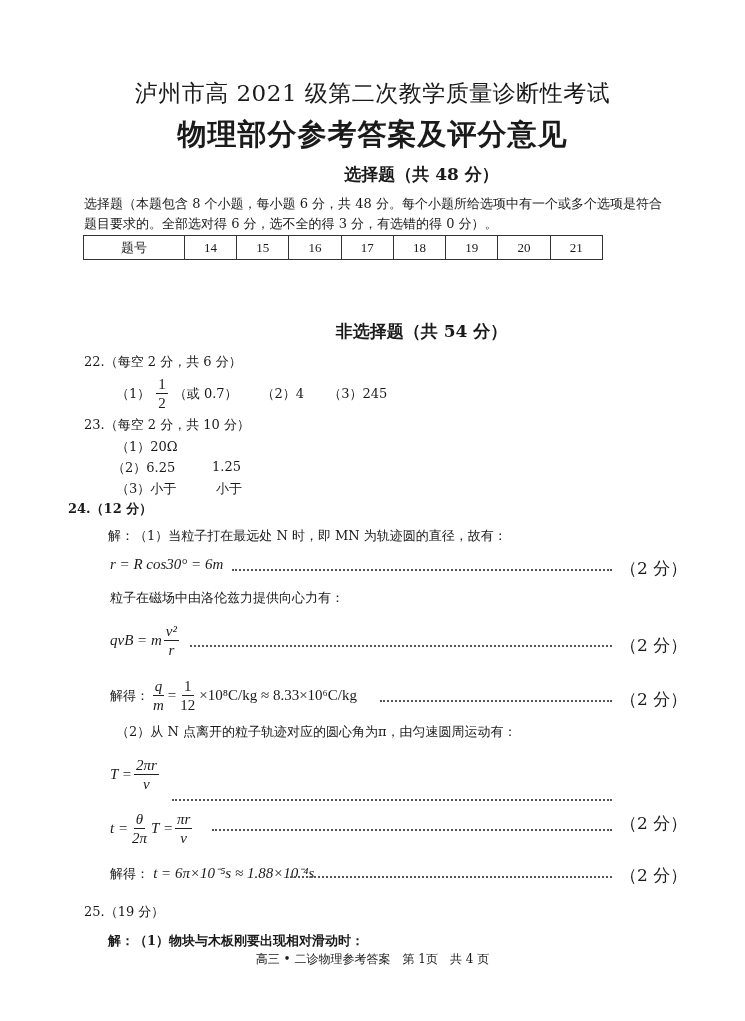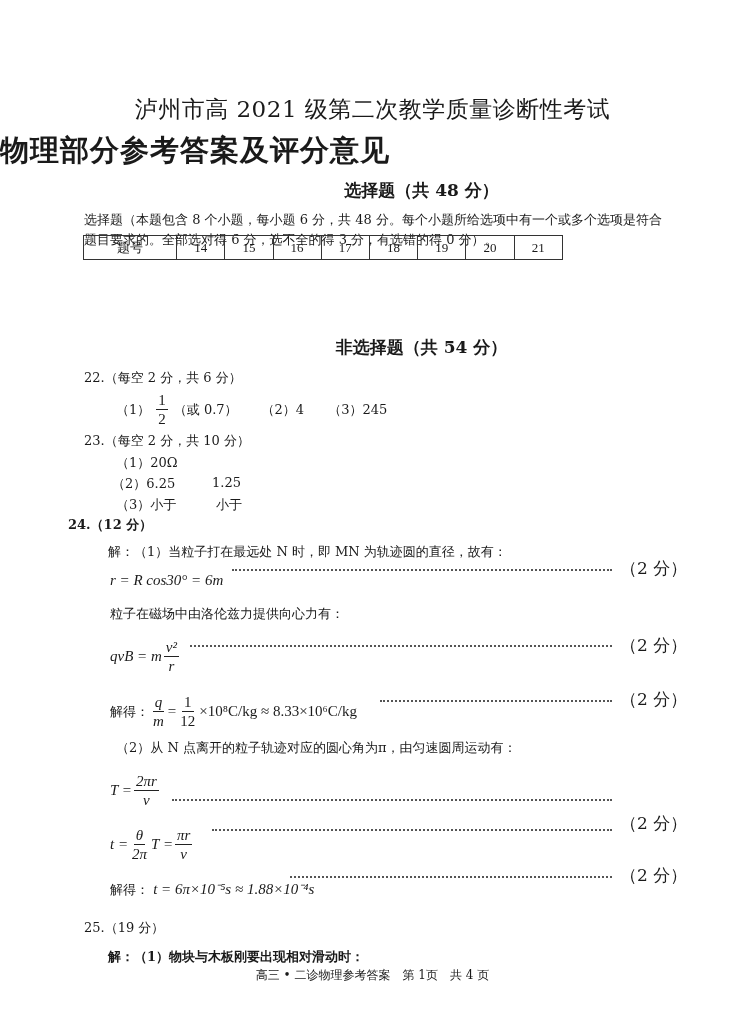--- a/index.html
+++ b/index.html
@@ -1,23 +1,23 @@
 <!DOCTYPE html>
 <html><head>
 <meta charset="utf-8">
 <style>
   html, body { margin:0; padding:0; background:#ffffff; }
   body { width:745px; height:1021px; position:relative; overflow:hidden;
          font-family:"DejaVu Serif","Liberation Serif",serif; color:#1a1a1a; }
-  .abs { position:absolute;margin-top:16px; }
+  .abs { position:absolute; }
   .title1 { left:0; width:745px; top:78px; text-align:center; font-size:23px; letter-spacing:0.5px; }
-  .title2 { left:0; width:745px; top:115px; font-size:29px; letter-spacing:1px; }
+  .title2 { left:0; width:745px; top:115px; text-align:center; font-size:29px; letter-spacing:1px; }
   .sec { left:16px; width:745px; text-align:center; font-size:17px; font-weight:bold;padding-left:33px; }
   .intro { left:84px; width:590px; top:194px; font-size:13px; line-height:20px; }
-  table.ans { position:absolute; left:83px; top:235px; width:480px; border-collapse:collapse; font-size:13px;border-radius:22px; }
+  table.ans { position:absolute; left:83px; top:235px; width:520px; border-collapse:collapse; font-size:13px;border-radius:22px; }
   table.ans td { border:1px solid #333; text-align:center; height:23px; padding:0; font-family:"Liberation Serif",serif; }
   .line { font-size:13px; white-space:nowrap; }
   .it { font-style:italic; font-family:"Liberation Serif",serif; }
   .m { font-family:"Liberation Serif",serif; font-size:15px; }
   .frac { display:inline-flex; flex-direction:column; align-items:center; vertical-align:middle; margin:0 2px; }
   .frac .num { border-bottom:1px solid #222; padding:0 2px; line-height:18px; }
   .frac .den { line-height:18px; padding:0 2px; }
   .dots { position:absolute; border-bottom:2px dotted #555; height:0; }
   .score { position:absolute; left:620px; font-size:17px; }
   .footer { left:0; width:745px; top:951px; text-align:center; font-size:12px; }

